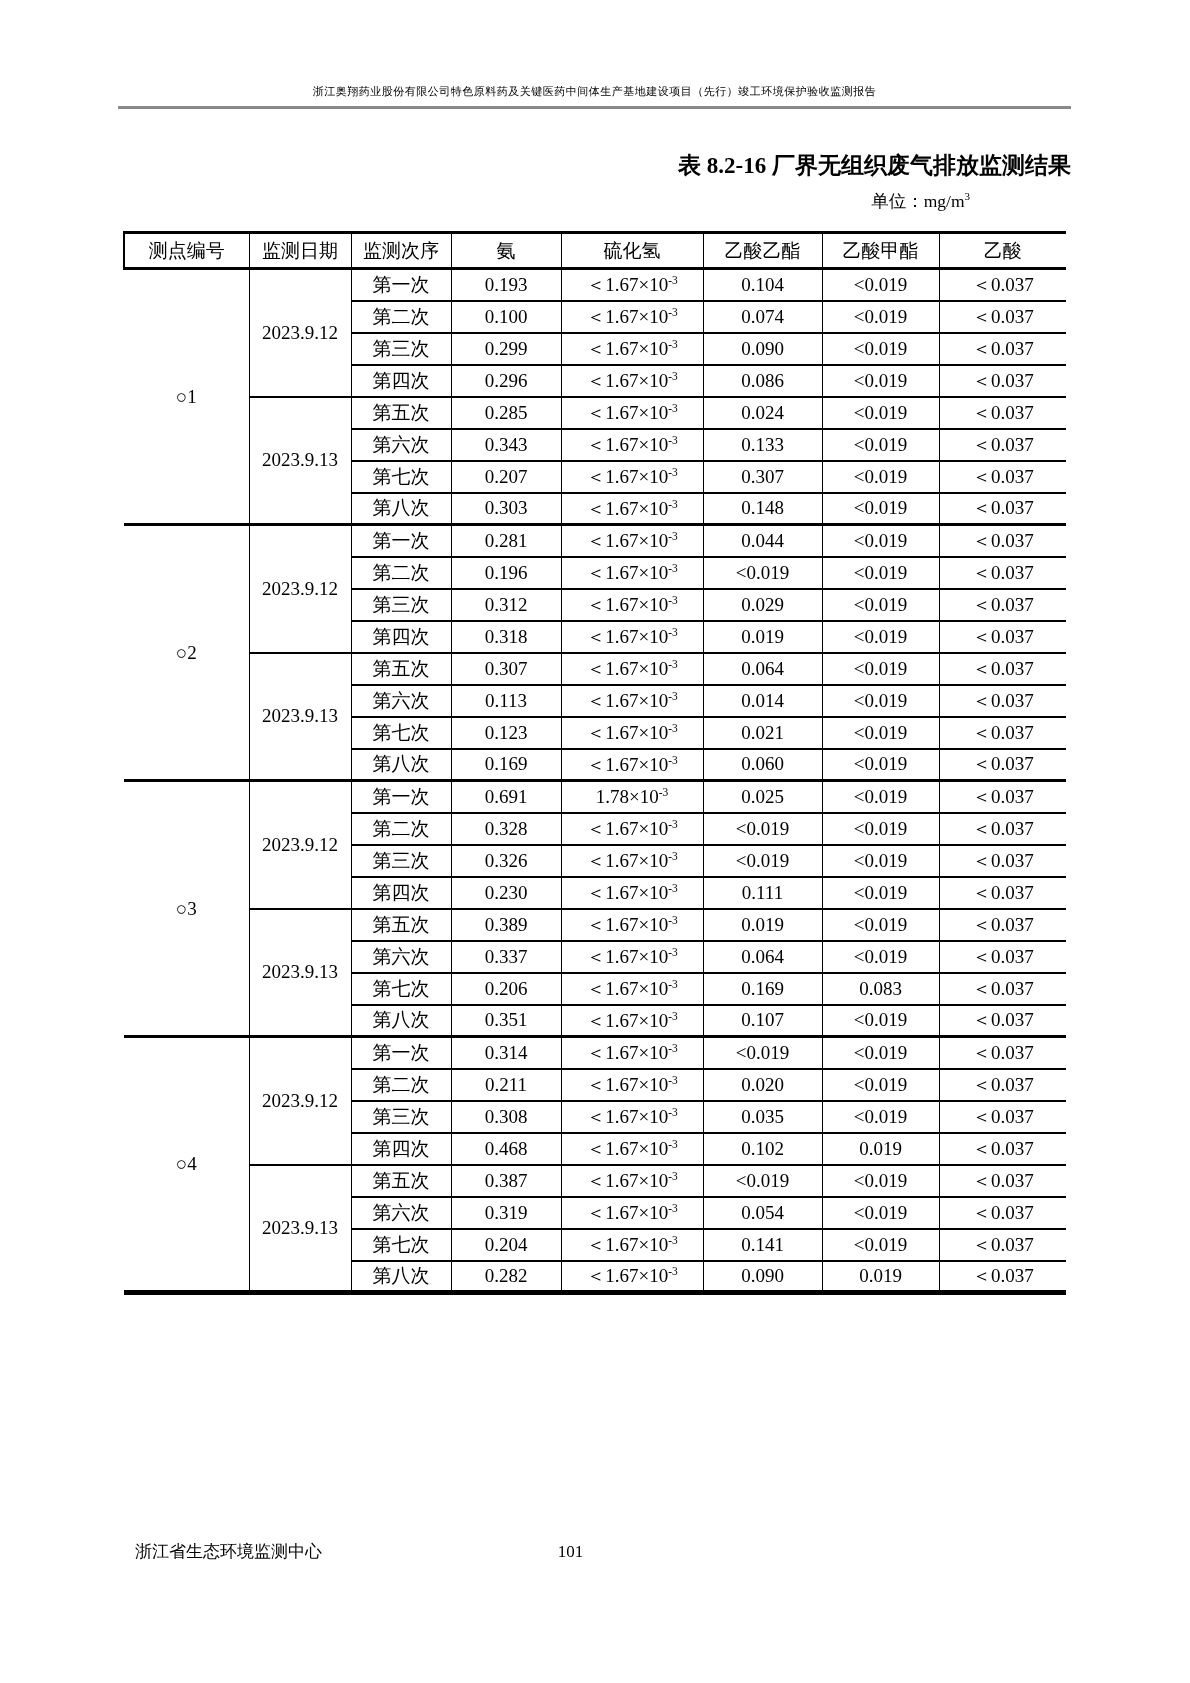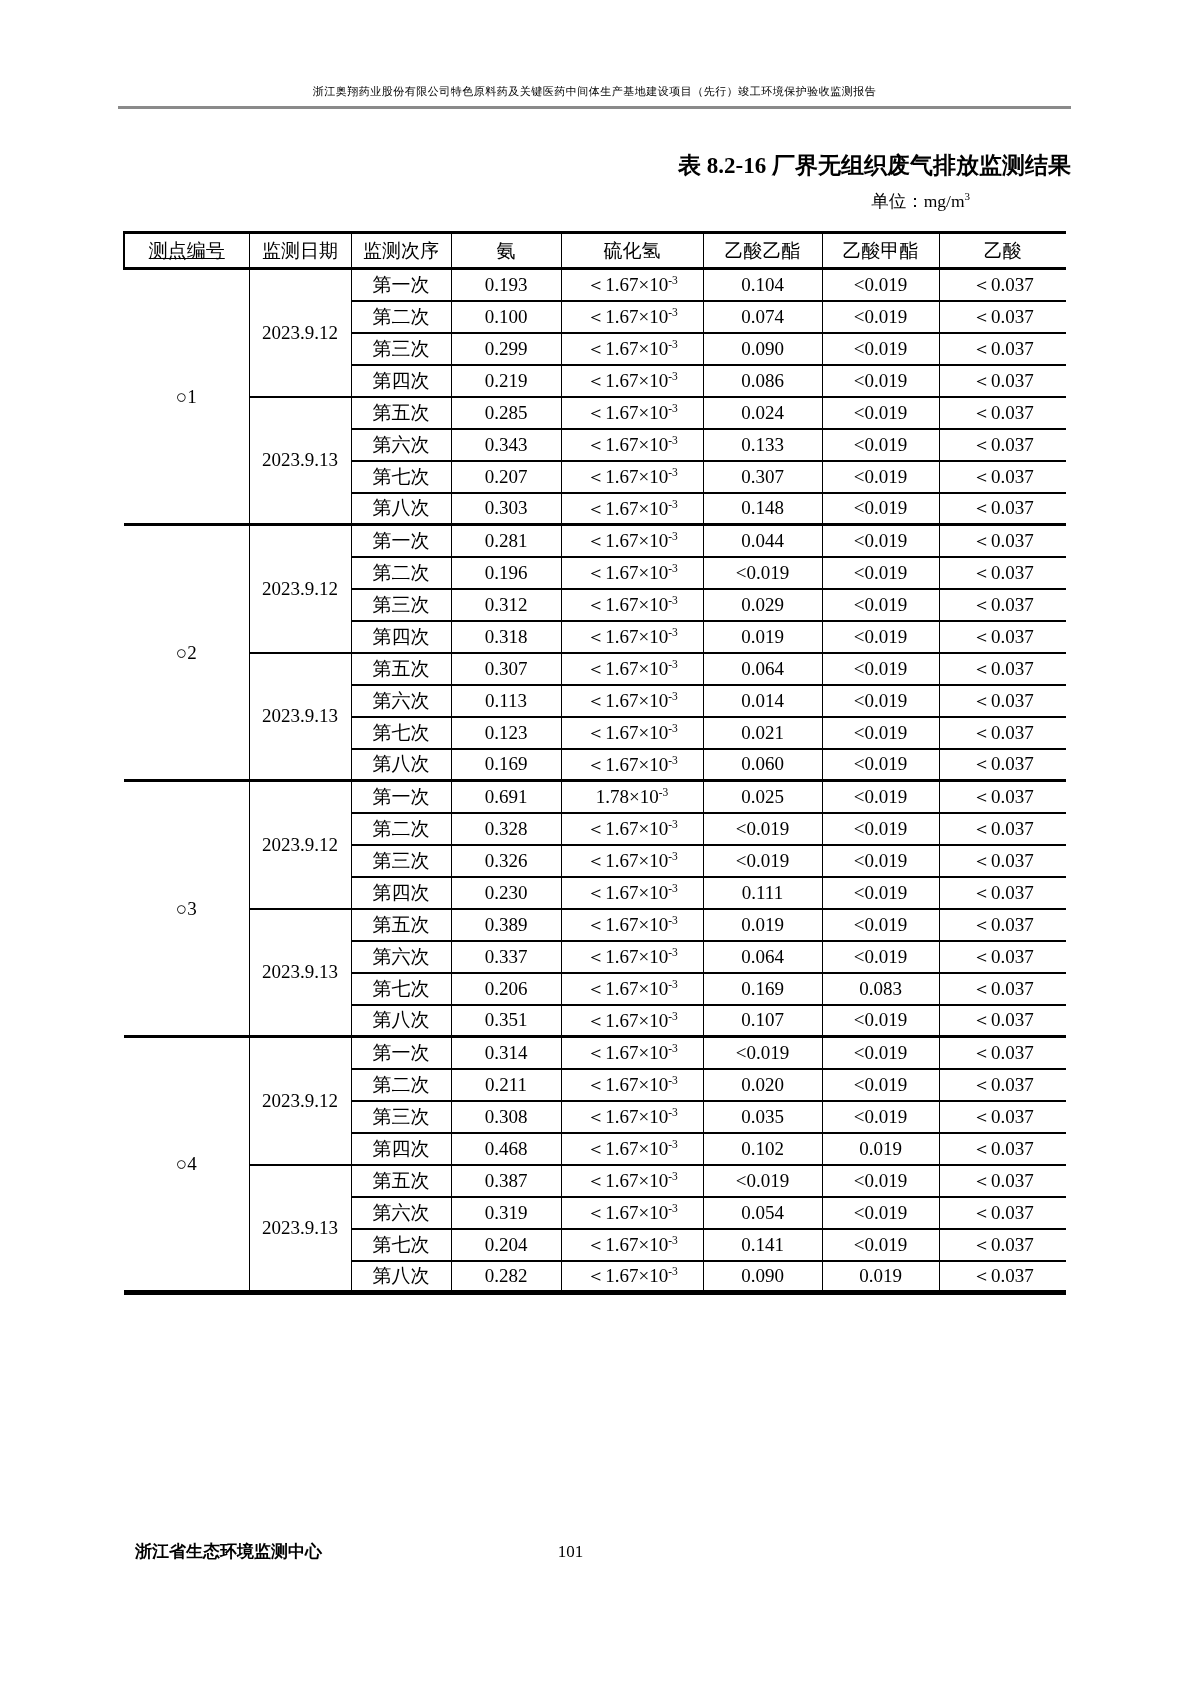--- a/index.html
+++ b/index.html
@@ -34,28 +34,28 @@
     border: 1px solid #000;
     border-top-width: 2px; border-bottom-width: 2px;
     text-align: center; vertical-align: middle;
     font-size: 19px; font-weight: normal;
     padding: 0; height: 32px; line-height: 1.05;
     overflow: hidden; white-space: nowrap;
   }
   .monitor thead th { height: 36px; }
   .monitor tr > *:first-child { border-left: 0; }
   .monitor tr > *:last-child  { border-right: 0; }
-  .monitor thead th:first-child { border-left: 2px solid #000; text-decoration: underline; }
+  .monitor thead th:first-child { border-left: 2px solid #000; }
   .monitor tr.group-start > th, .monitor tr.group-start > td { border-top: 3px solid #000; }
   .monitor td sup { font-size: 11.5px; letter-spacing: 0; }
   .doc-footer {
     position: absolute; top: 1540px; left: 118px; width: 953px;
     font-size: 17px;
   }
-  .doc-footer .org { position: absolute; left: 17px; top: 0; font-weight: bold; }
+  .doc-footer .org { position: absolute; left: 17px; top: 0; }
   .doc-footer .pagenum { position: absolute; left: 0; width: 905px; text-align: center; top: 2px; }
 </style>
 </head>
 <body>
 
 <div class="doc-header">浙江奥翔药业股份有限公司特色原料药及关键医药中间体生产基地建设项目（先行）竣工环境保护验收监测报告</div>
 
 <div class="doc-title">表 8.2-16 厂界无组织废气排放监测结果</div>
 
 <div class="unit-line">单位：mg/m<sup>3</sup></div>
@@ -105,21 +105,21 @@
       <tr>
         <td>第三次</td>
         <td>0.299</td>
         <td>＜1.67×10<sup>-3</sup></td>
         <td>0.090</td>
         <td>&lt;0.019</td>
         <td>＜0.037</td>
       </tr>
       <tr>
         <td>第四次</td>
-        <td>0.219</td>
+        <td>0.296</td>
         <td>＜1.67×10<sup>-3</sup></td>
         <td>0.086</td>
         <td>&lt;0.019</td>
         <td>＜0.037</td>
       </tr>
       <tr>
         <td rowspan="4">2023.9.13</td>
         <td>第五次</td>
         <td>0.285</td>
         <td>＜1.67×10<sup>-3</sup></td>

